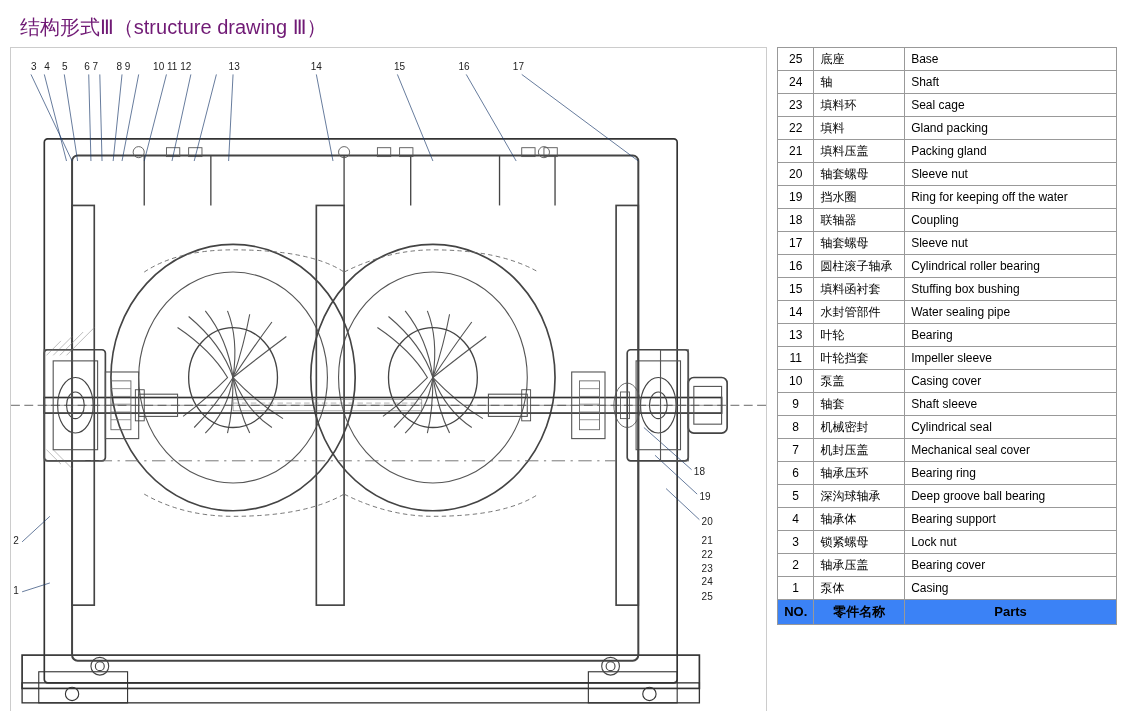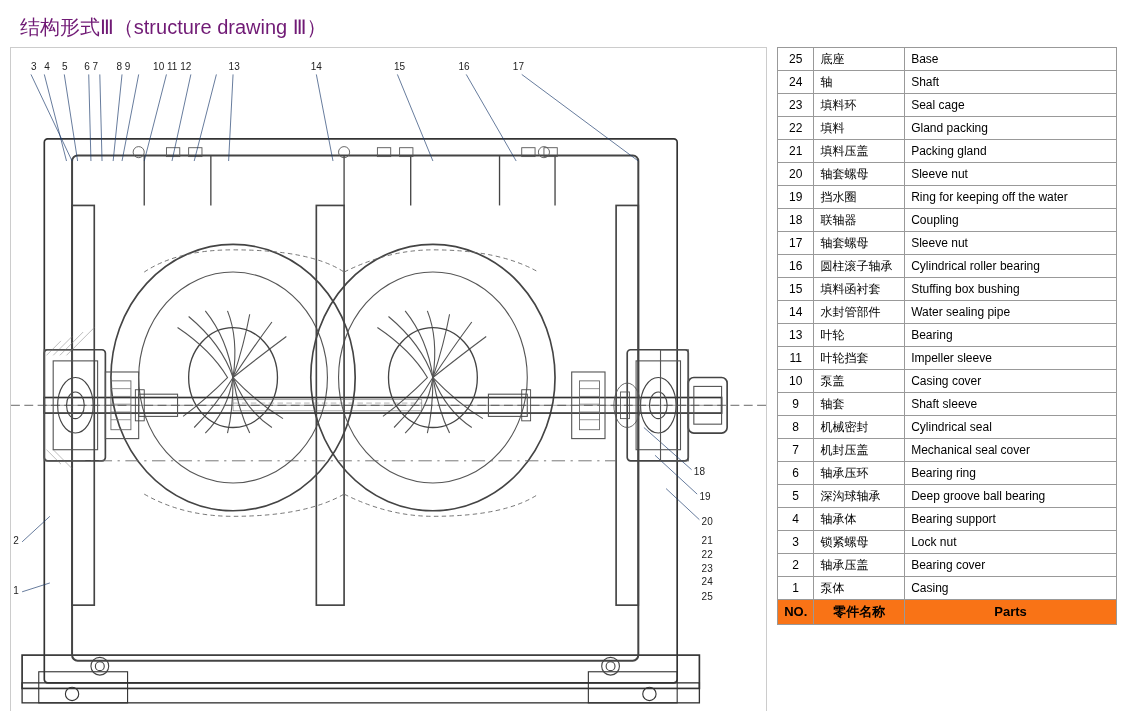--- a/index.html
+++ b/index.html
@@ -50,21 +50,21 @@
       width: 36px;
       text-align: center;
     }
     .parts-table .col-zh {
       width: 90px;
     }
     .parts-table .col-en {
       width: 210px;
     }
     .parts-table tr.header-row td {
-      background: #f97316;
+      background: #3b82f6;
       font-weight: bold;
       text-align: center;
       font-size: 13px;
     }
     .parts-table tr.data-row td {
       background: #fff;
     }
   </style>
 </head>
 <body>

